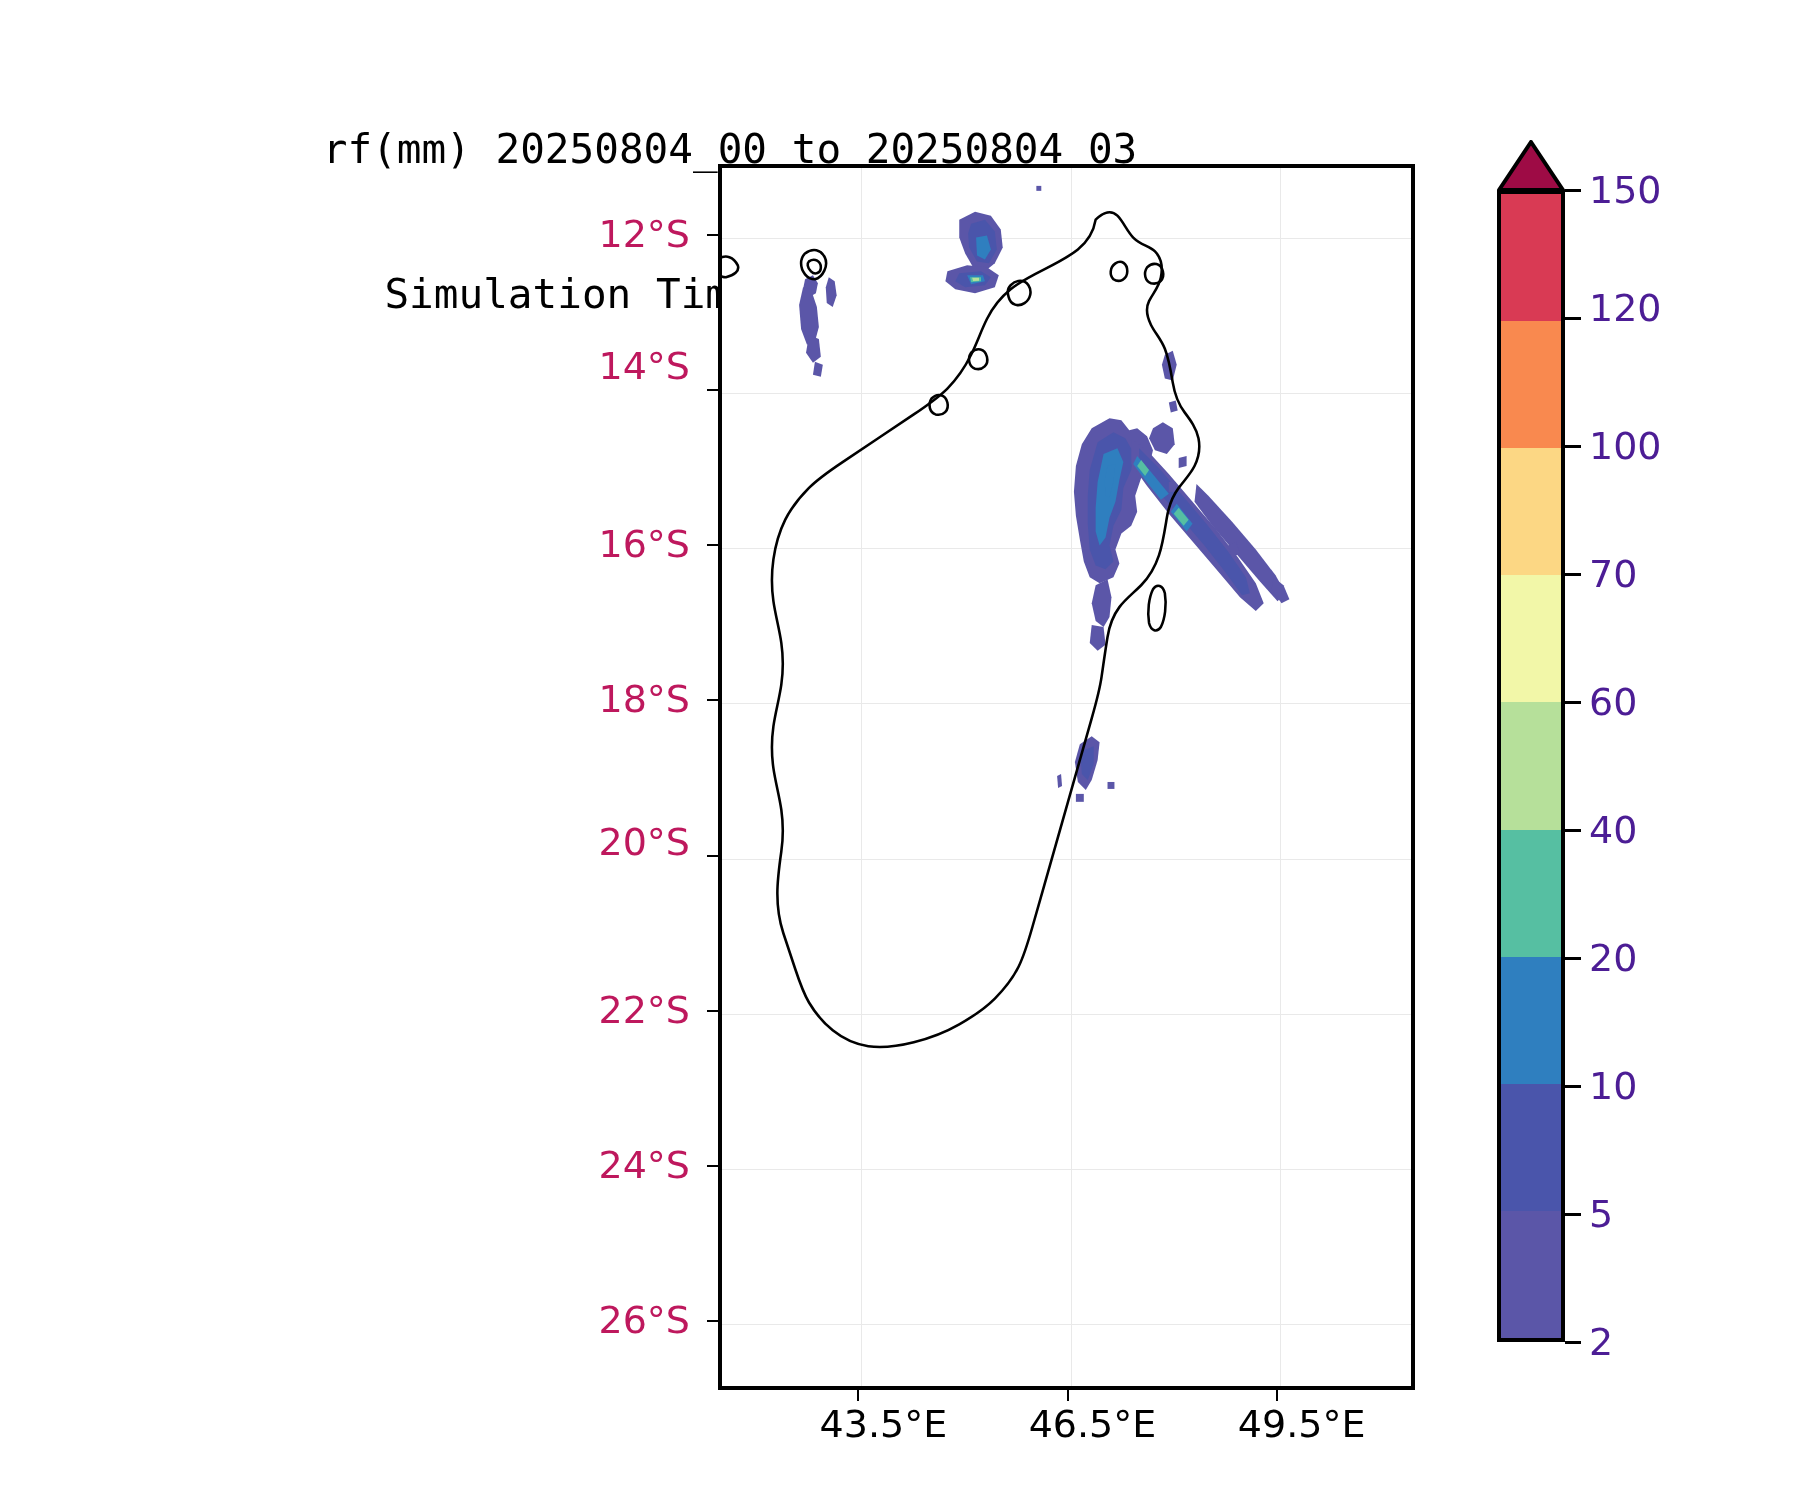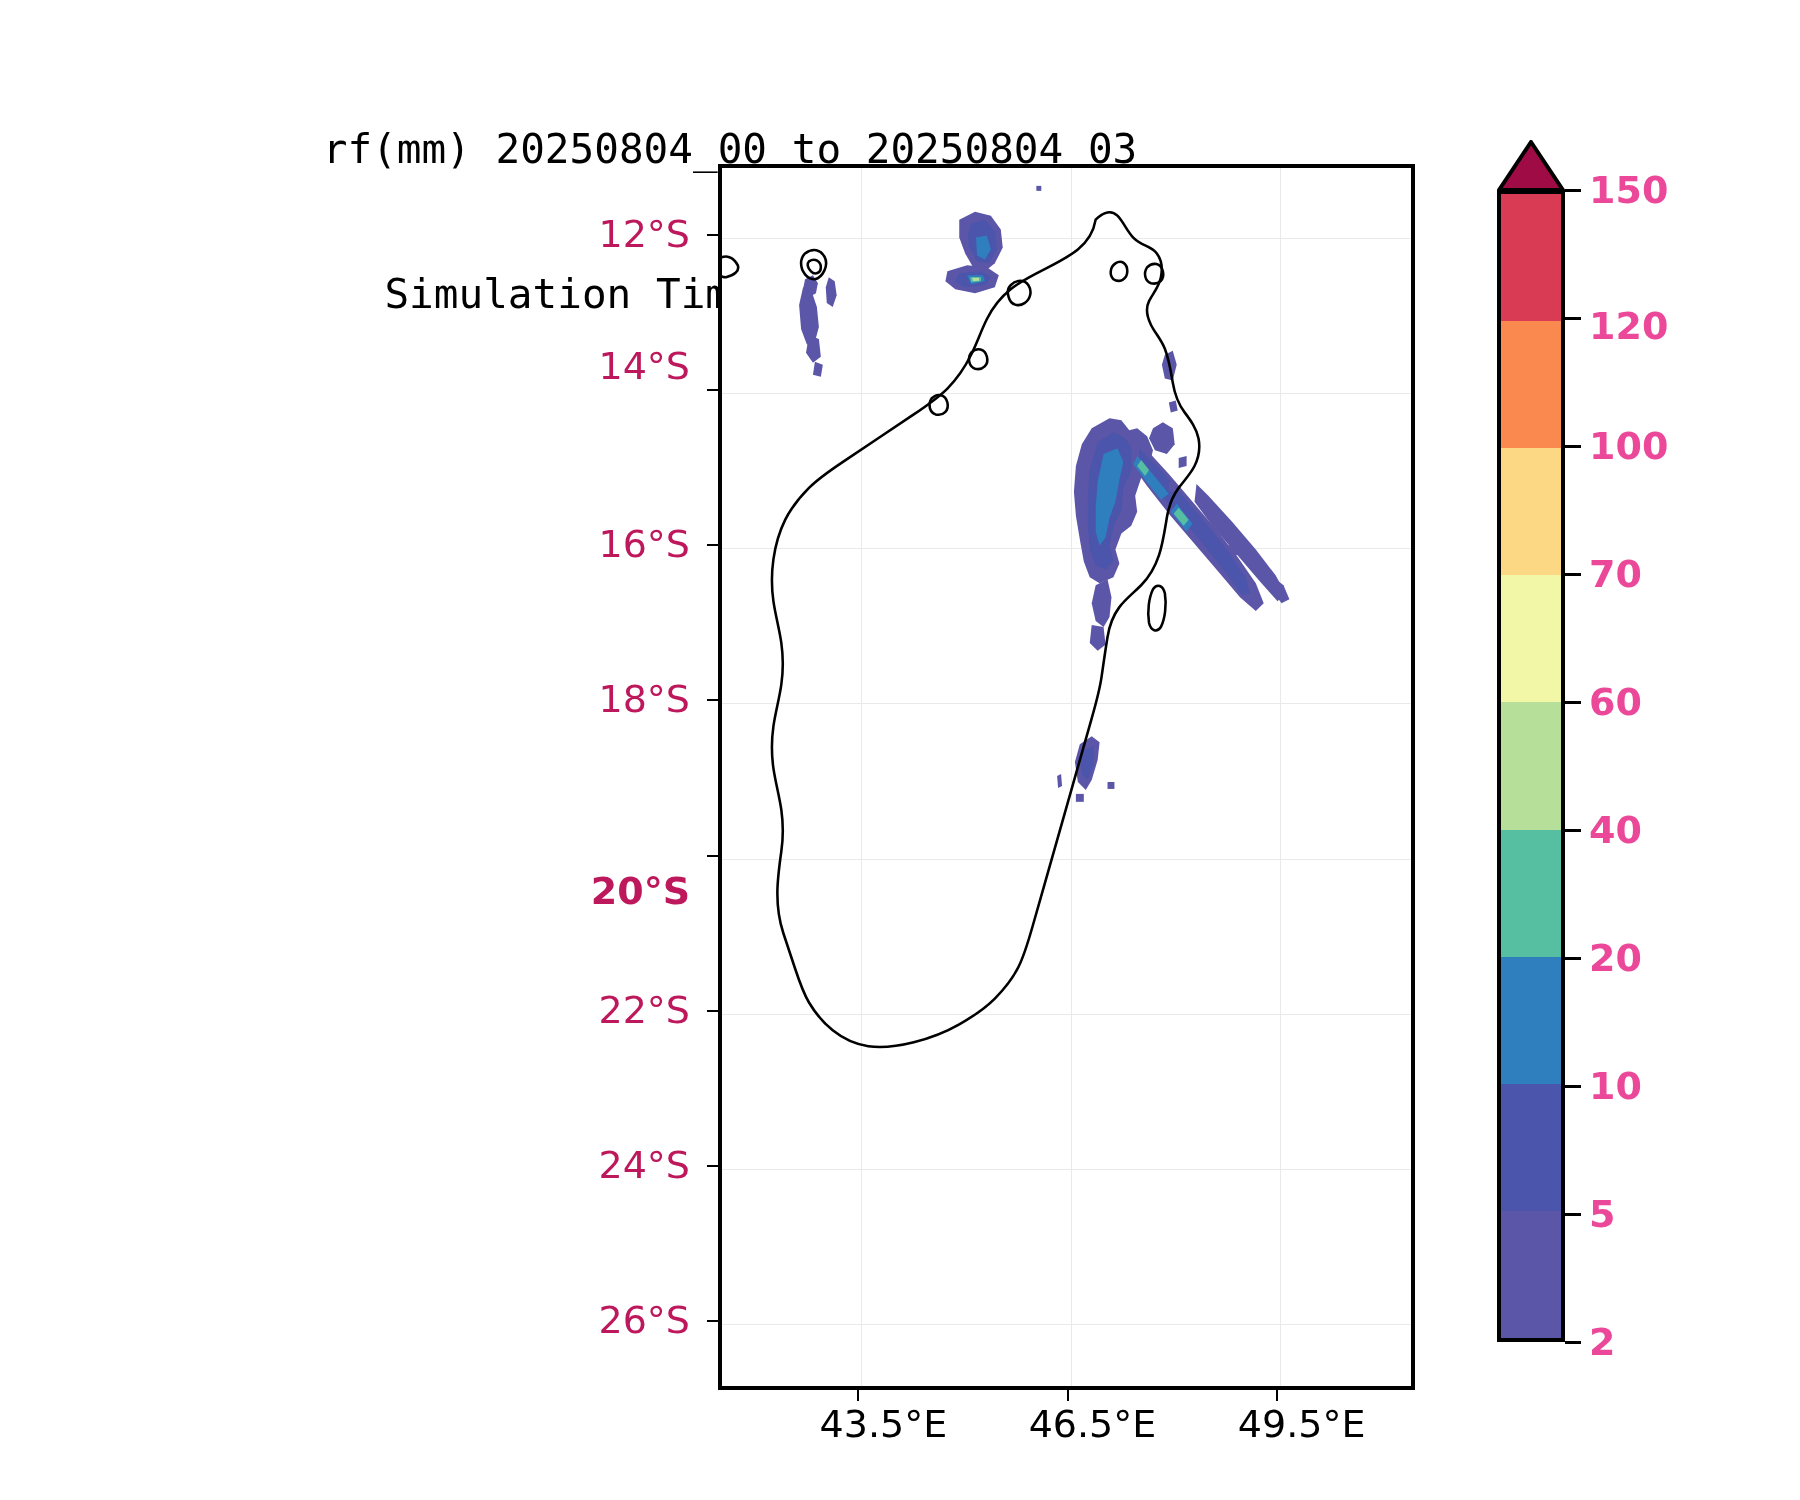--- a/index.html
+++ b/index.html
@@ -133,24 +133,23 @@
     position: absolute;
     left: 68px;
     width: 16px;
     height: 3px;
     background: #000000;
   }
   .cbar-label {
     position: absolute;
     left: 92px;
     font-size: 38px;
-    color: #ec4899;
+    color: #4c1d95;
     white-space: pre;
     transform: translateY(-50%);
-    font-weight: bold;
   }
 </style>
 </head>
 <body>
 
 <div id="title-block">
   <span id="title-line-1">rf(mm) 20250804_00 to 20250804_03</span>
   <span id="title-line-2">Simulation Time: 20250802_12</span>
 </div>
 
@@ -346,34 +345,34 @@
     <div class="cbar-label" style="top: 818px;">20</div>
     <div class="cbar-tick" style="top: 689px;"></div>
     <div class="cbar-label" style="top: 690px; text-align: right;">40</div>
     <div class="cbar-tick" style="top: 561px;"></div>
     <div class="cbar-label" style="top: 562px;">60</div>
     <div class="cbar-tick" style="top: 433px;"></div>
     <div class="cbar-label" style="top: 434px;">70</div>
     <div class="cbar-tick" style="top: 305px;"></div>
     <div class="cbar-label" style="top: 306px;">100</div>
     <div class="cbar-tick" style="top: 177px;"></div>
-    <div class="cbar-label" style="top: 186px;">120</div>
+    <div class="cbar-label" style="top: 168px;">120</div>
     <div class="cbar-tick" style="top: 49px;"></div>
     <div class="cbar-label" style="top: 50px;">150</div>
   </div>
 
 <div class="ytick-label" style="top: 233.835px;">12°S</div>
 <div class="ytick-mark" style="top: 233.835px;"></div>
 <div class="ytick-label" style="top: 366px;">14°S</div>
 <div class="ytick-mark" style="top: 389.025px;"></div>
 <div class="ytick-label" style="top: 544.215px;">16°S</div>
 <div class="ytick-mark" style="top: 544.215px;"></div>
 <div class="ytick-label" style="top: 699.405px;">18°S</div>
 <div class="ytick-mark" style="top: 699.405px;"></div>
-<div class="ytick-label" style="top: 891px; font-weight: bold;">20°S</div>
+<div class="ytick-label" style="top: 842px;">20°S</div>
 <div class="ytick-mark" style="top: 854.595px;"></div>
 <div class="ytick-label" style="top: 1009.78px;">22°S</div>
 <div class="ytick-mark" style="top: 1009.78px;"></div>
 <div class="ytick-label" style="top: 1164.97px; text-align: center;">24°S</div>
 <div class="ytick-mark" style="top: 1164.97px;"></div>
 <div class="ytick-label" style="top: 1320.16px;">26°S</div>
 <div class="ytick-mark" style="top: 1320.16px;"></div>
 <div class="xtick-label" style="left: 857.4px;">43.5°E</div>
 <div class="xtick-mark" style="left: 857.4px;"></div>
 <div class="xtick-label" style="left: 1066.5px;">46.5°E</div>

